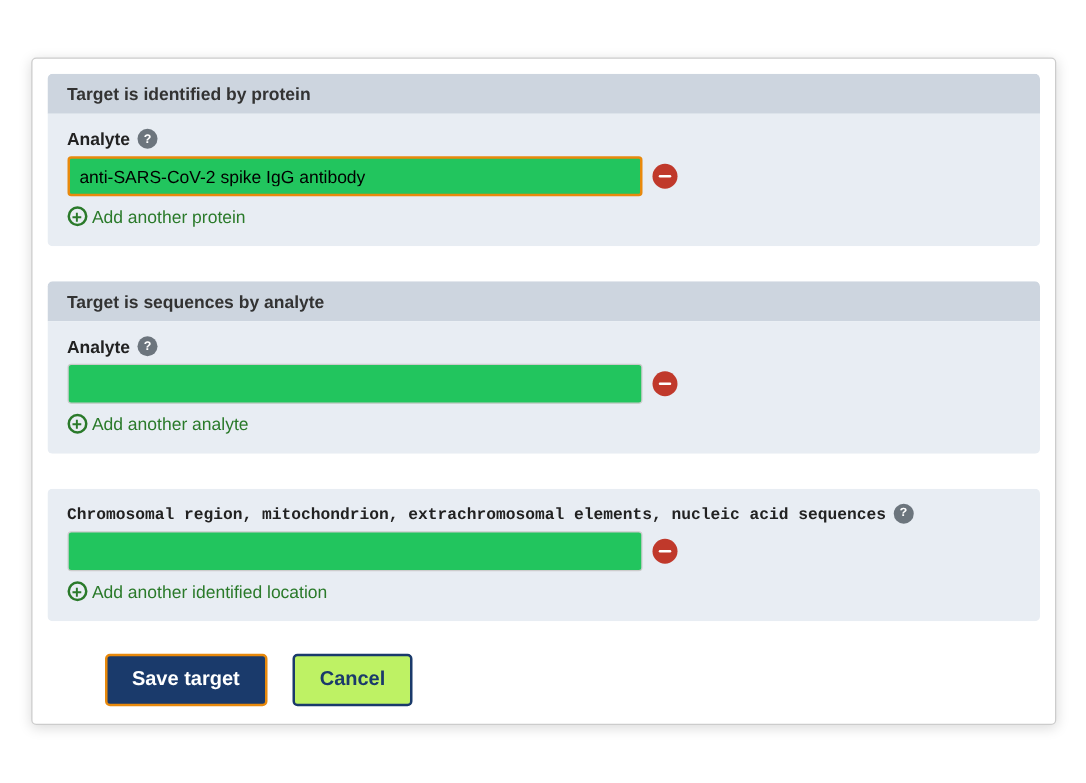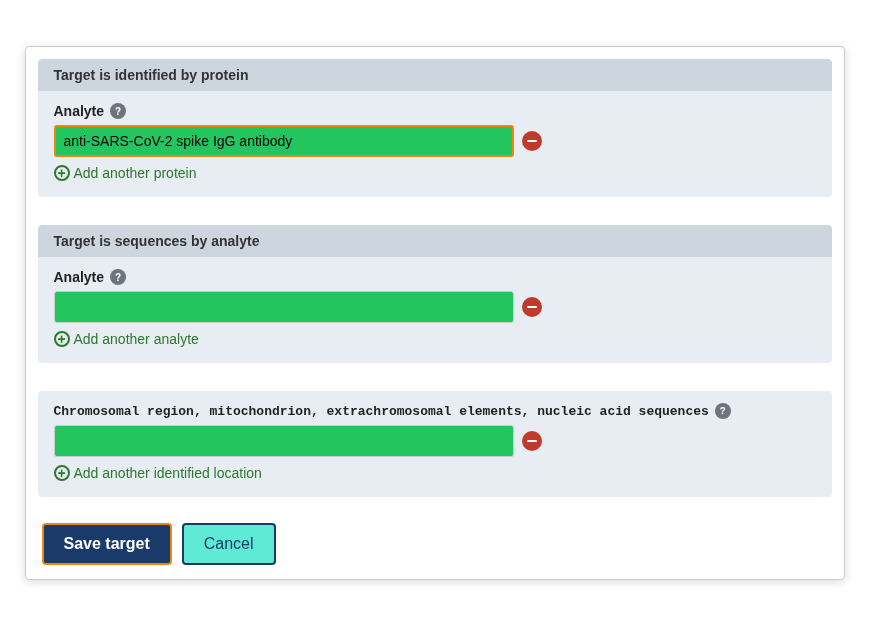--- a/index.html
+++ b/index.html
@@ -142,43 +142,44 @@
     }
 
     .section-wrapper {
       border-radius: 4px;
       overflow: hidden;
     }
 
     .footer {
       padding: 14px 16px;
       display: flex;
-      gap: 10px;
-      align-items: center;
+      gap: 20px;
+      align-items: center;
+      margin-left: 42px;
     }
 
     .save-btn {
       background: #1a3a6b;
       color: #fff;
       border: 2px solid #e8890c;
       border-radius: 4px;
       padding: 10px 20px;
       font-size: 16px;
       font-weight: bold;
       cursor: pointer;
     }
 
     .cancel-btn {
-      background: #5eead4;
+      background: #bef264;
       color: #1a3a6b;
       border: 2px solid #1a3a6b;
       border-radius: 4px;
       padding: 10px 20px;
       font-size: 16px;
-      font-weight: normal;
+      font-weight: bold;
       cursor: pointer;
     }
 
     .chromosomal-label {
       font-weight: bold;
       font-size: 13px;
       color: #222;
       margin-bottom: 6px;
       display: flex;
       align-items: center;

